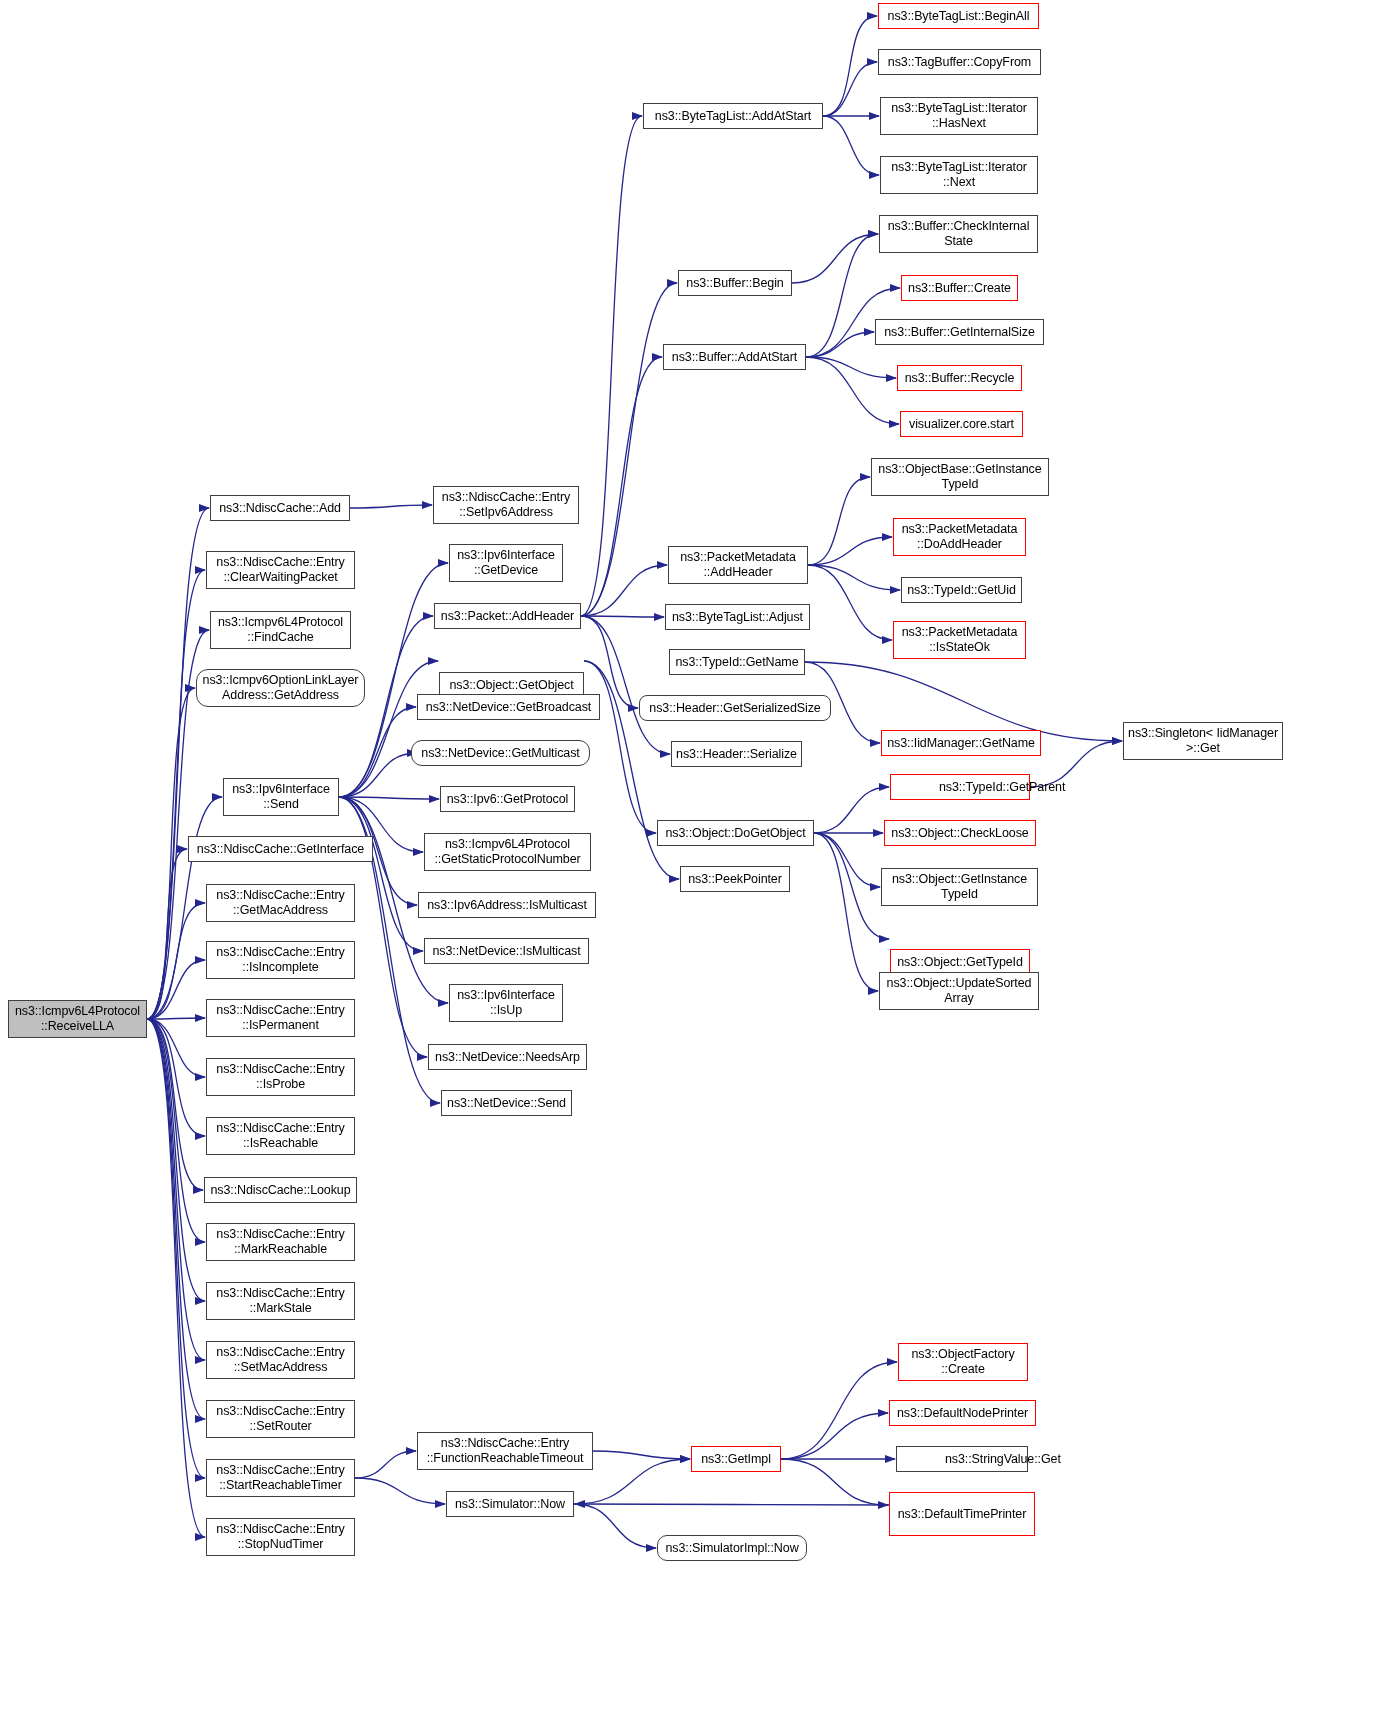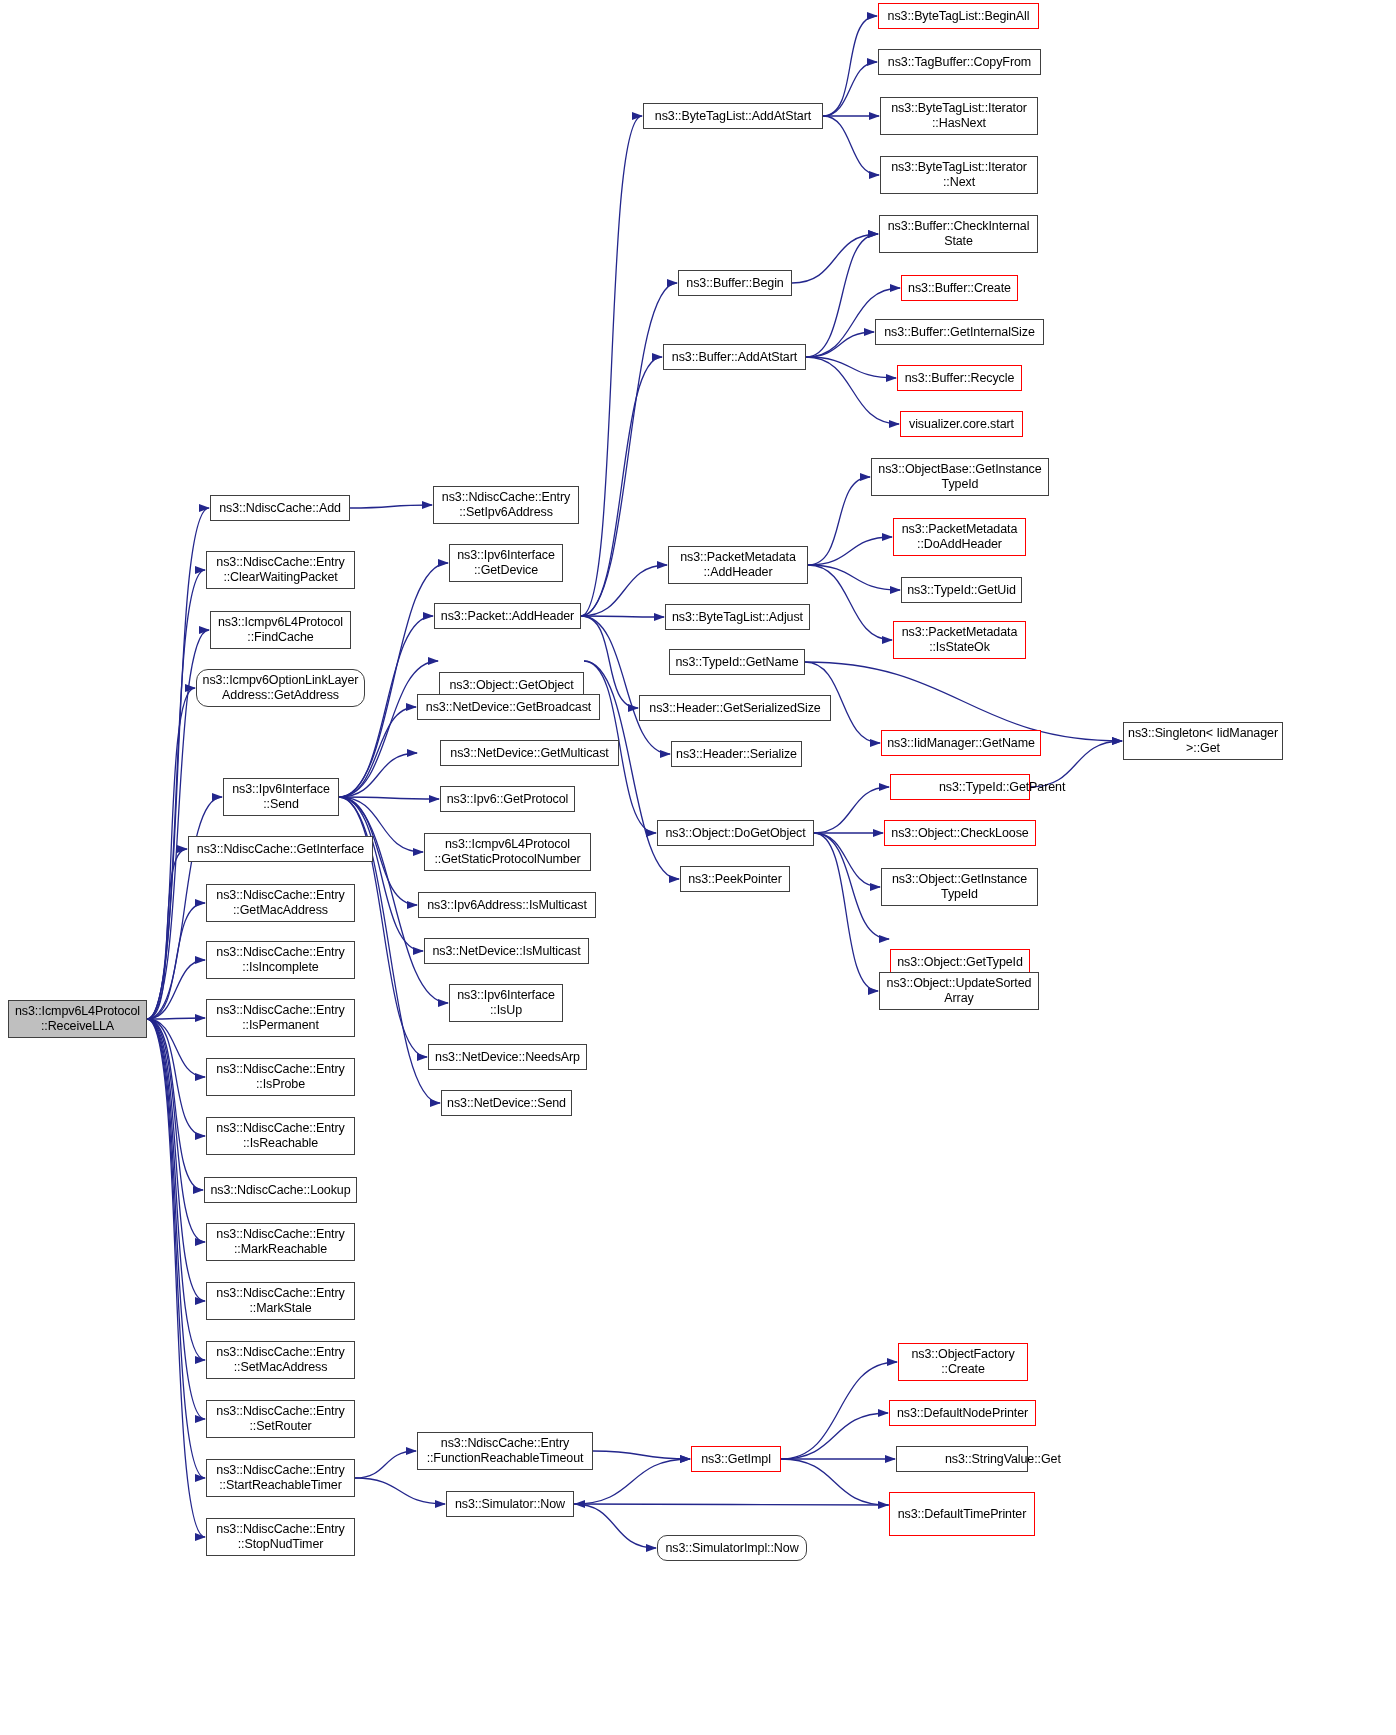--- a/index.html
+++ b/index.html
@@ -175,41 +175,41 @@
 ::StartReachableTimer</span></div>
       <div class="node" style="left: 206px; top: 1518px; width: 149px; height: 38px;"><span class="lbl">ns3::NdiscCache::Entry
 ::StopNudTimer</span></div>
       <div class="node" style="left: 433px; top: 486px; width: 146px; height: 38px;"><span class="lbl">ns3::NdiscCache::Entry
 ::SetIpv6Address</span></div>
       <div class="node" style="left: 449px; top: 544px; width: 114px; height: 38px;"><span class="lbl">ns3::Ipv6Interface
 ::GetDevice</span></div>
       <div class="node" style="left: 434px; top: 603px; width: 147px; height: 26px;"><span class="lbl">ns3::Packet::AddHeader</span></div>
       <div class="node" style="left: 439px; top: 672px; width: 145px; height: 26px;"><span class="lbl">ns3::Object::GetObject</span></div>
       <div class="node" style="left: 417px; top: 694px; width: 183px; height: 26px;"><span class="lbl">ns3::NetDevice::GetBroadcast</span></div>
-      <div class="node" style="left: 440px; top: 740px; width: 179px; height: 26px;"><span class="lbl">ns3::NetDevice::GetMulticast</span></div>
+      <div class="node" style="left: 411px; top: 740px; width: 179px; height: 26px; border-radius: 11px;"><span class="lbl">ns3::NetDevice::GetMulticast</span></div>
       <div class="node" style="left: 440px; top: 786px; width: 135px; height: 26px;"><span class="lbl">ns3::Ipv6::GetProtocol</span></div>
       <div class="node" style="left: 424px; top: 833px; width: 167px; height: 38px;"><span class="lbl">ns3::Icmpv6L4Protocol
 ::GetStaticProtocolNumber</span></div>
       <div class="node" style="left: 418px; top: 892px; width: 178px; height: 26px;"><span class="lbl">ns3::Ipv6Address::IsMulticast</span></div>
       <div class="node" style="left: 424px; top: 938px; width: 165px; height: 26px;"><span class="lbl">ns3::NetDevice::IsMulticast</span></div>
       <div class="node" style="left: 449px; top: 984px; width: 114px; height: 38px;"><span class="lbl">ns3::Ipv6Interface
 ::IsUp</span></div>
       <div class="node" style="left: 428px; top: 1044px; width: 159px; height: 26px;"><span class="lbl">ns3::NetDevice::NeedsArp</span></div>
       <div class="node" style="left: 441px; top: 1090px; width: 131px; height: 26px;"><span class="lbl">ns3::NetDevice::Send</span></div>
       <div class="node" style="left: 417px; top: 1432px; width: 176px; height: 38px;"><span class="lbl">ns3::NdiscCache::Entry
 ::FunctionReachableTimeout</span></div>
       <div class="node" style="left: 446px; top: 1491px; width: 128px; height: 26px;"><span class="lbl">ns3::Simulator::Now</span></div>
       <div class="node" style="left: 643px; top: 103px; width: 180px; height: 26px;"><span class="lbl">ns3::ByteTagList::AddAtStart</span></div>
       <div class="node" style="left: 678px; top: 270px; width: 114px; height: 26px;"><span class="lbl">ns3::Buffer::Begin</span></div>
       <div class="node" style="left: 663px; top: 344px; width: 143px; height: 26px;"><span class="lbl">ns3::Buffer::AddAtStart</span></div>
       <div class="node" style="left: 668px; top: 546px; width: 140px; height: 38px;"><span class="lbl">ns3::PacketMetadata
 ::AddHeader</span></div>
       <div class="node" style="left: 665px; top: 604px; width: 145px; height: 26px;"><span class="lbl">ns3::ByteTagList::Adjust</span></div>
       <div class="node" style="left: 669px; top: 649px; width: 136px; height: 26px;"><span class="lbl">ns3::TypeId::GetName</span></div>
-      <div class="node" style="left: 639px; top: 695px; width: 192px; height: 26px;"><span class="lbl">ns3::Header::GetSerializedSize</span></div>
+      <div class="node" style="left: 639px; top: 695px; width: 192px; height: 26px; border-radius: 8px;"><span class="lbl">ns3::Header::GetSerializedSize</span></div>
       <div class="node" style="left: 671px; top: 741px; width: 131px; height: 26px;"><span class="lbl">ns3::Header::Serialize</span></div>
       <div class="node" style="left: 657px; top: 820px; width: 157px; height: 26px;"><span class="lbl">ns3::Object::DoGetObject</span></div>
       <div class="node" style="left: 680px; top: 866px; width: 110px; height: 26px;"><span class="lbl">ns3::PeekPointer</span></div>
       <div class="node red" style="left: 691px; top: 1446px; width: 90px; height: 26px;"><span class="lbl">ns3::GetImpl</span></div>
       <div class="node" style="left: 657px; top: 1535px; width: 150px; height: 26px; border-radius: 10px;"><span class="lbl">ns3::SimulatorImpl::Now</span></div>
       <div class="node red" style="left: 878px; top: 3px; width: 161px; height: 26px;"><span class="lbl">ns3::ByteTagList::BeginAll</span></div>
       <div class="node" style="left: 878px; top: 49px; width: 163px; height: 26px;"><span class="lbl">ns3::TagBuffer::CopyFrom</span></div>
       <div class="node" style="left: 880px; top: 97px; width: 158px; height: 38px;"><span class="lbl">ns3::ByteTagList::Iterator
 ::HasNext</span></div>
       <div class="node" style="left: 880px; top: 156px; width: 158px; height: 38px;"><span class="lbl">ns3::ByteTagList::Iterator

